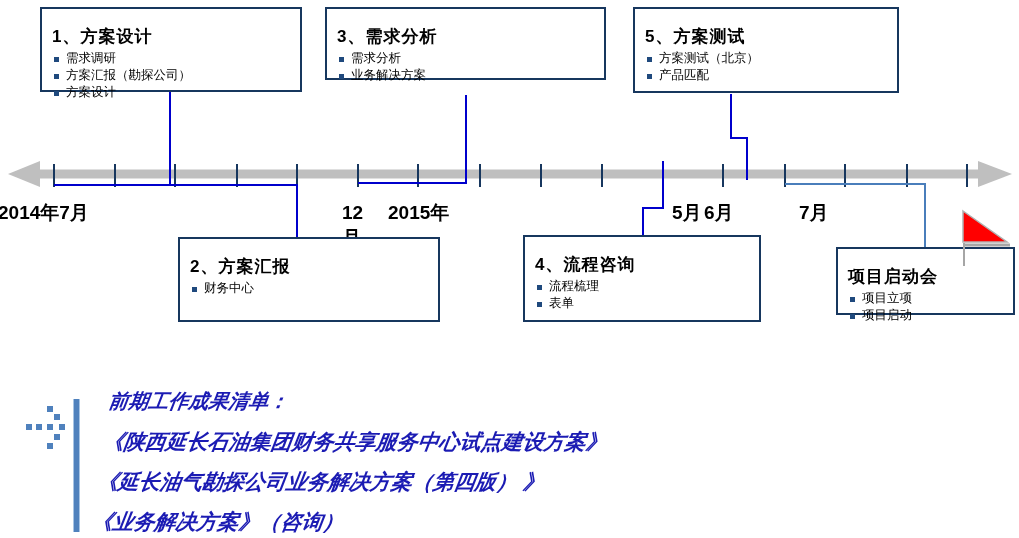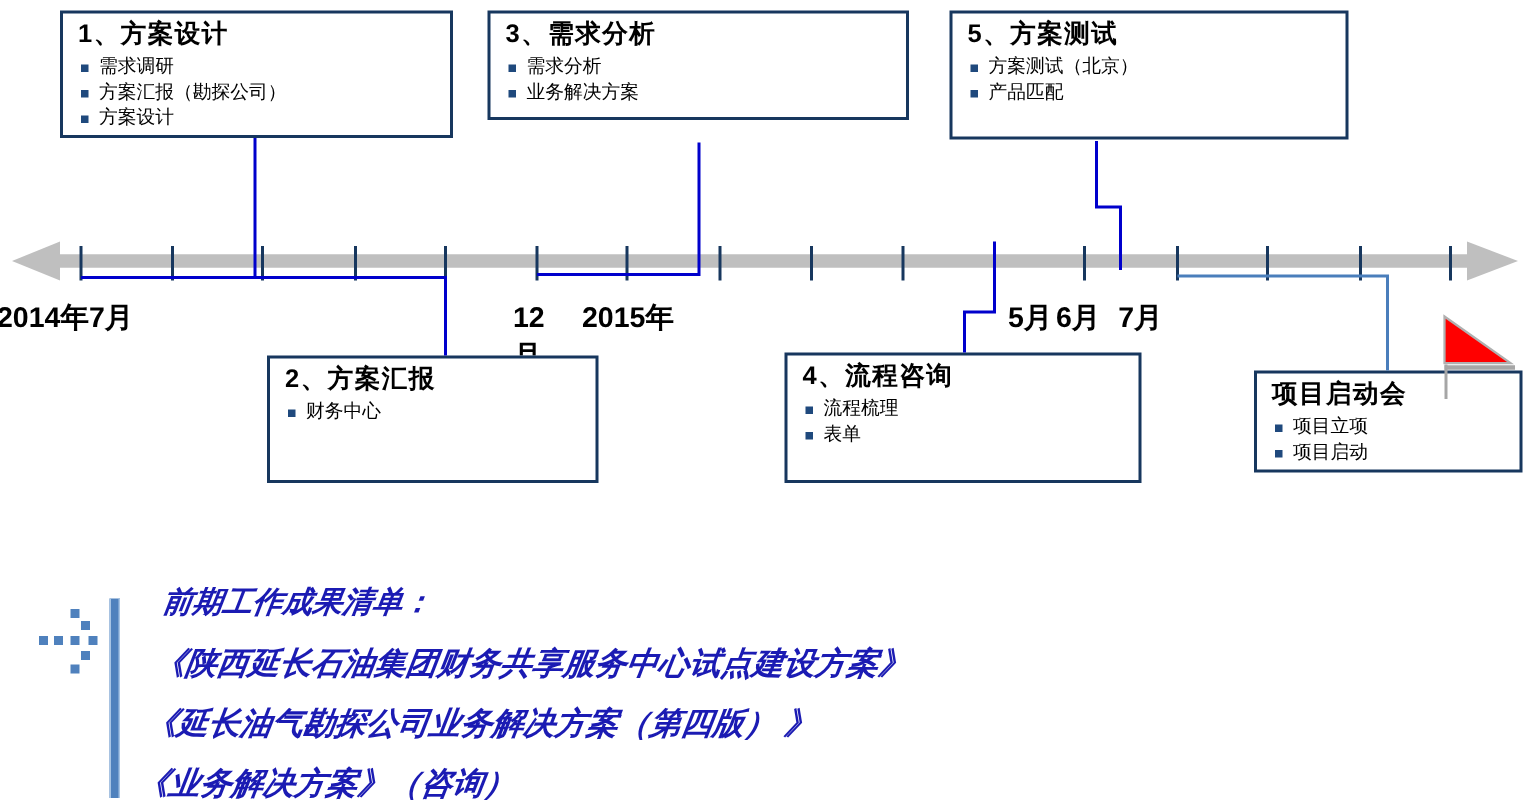--- a/index.html
+++ b/index.html
@@ -3,21 +3,21 @@
 <meta charset="utf-8">
 <style>
   html,body{margin:0;padding:0;background:#fff;}
   .stage{
     position:relative;width:1019px;height:538px;background:#fff;overflow:hidden;
     font-family:"Liberation Sans",sans-serif;
   }
   svg.overlay{position:absolute;left:0;top:0;z-index:5;pointer-events:none;}
   #boxes .mbox{
     position:absolute;background:#fff;border:2px solid #17375E;box-sizing:border-box;
-    padding:1px 10px 4px 10px;z-index:2;
+    padding:15px 10px 4px 10px;z-index:2;
   }
   .mbox .mtitle{
     font-size:17px;font-weight:bold;color:#000;letter-spacing:1px;margin:1px 0 3px 0;white-space:nowrap;
   }
   .mbox .mitem{
     display:flex;align-items:flex-start;font-size:12.5px;color:#000;line-height:17px;white-space:nowrap;font-family:Liberation Mono, monospace;
   }
   .mbox .sq{
     flex:0 0 auto;width:5px;height:5px;background:#1F497D;margin:6px 7px 0 2px;
   }
@@ -75,21 +75,21 @@
         <div class="mtitle">5、方案测试</div>
         <div class="mitem">
           <span class="sq"></span>
           <span>方案测试（北京）</span>
         </div>
         <div class="mitem">
           <span class="sq"></span>
           <span>产品匹配</span>
         </div>
       </div>
-      <div class="mbox" style="left: 178px; top: 237px; width: 221px; height: 85px;">
+      <div class="mbox" style="left: 178px; top: 237px; width: 262px; height: 85px;">
         <div class="mtitle">2、方案汇报</div>
         <div class="mitem">
           <span class="sq"></span>
           <span>财务中心</span>
         </div>
       </div>
       <div class="mbox" style="left: 523px; top: 235px; width: 238px; height: 87px;">
         <div class="mtitle">4、流程咨询</div>
         <div class="mitem">
           <span class="sq"></span>
@@ -112,21 +112,21 @@
         </div>
       </div>
     </div>
 
   <div id="axis-labels">
       <div class="alabel" style="left: -2px; top: 200px; width: 110px;">2014年7月</div>
       <div class="alabel" style="left: 342px; top: 200px; width: 28px;">12月</div>
       <div class="alabel" style="left: 388px; top: 200px; width: 80px;">2015年</div>
       <div class="alabel" style="left: 672px; top: 200px; width: 44px;">5月</div>
       <div class="alabel" style="left: 704px; top: 200px; width: 44px;">6月</div>
-      <div class="alabel" style="left: 731px; top: 200px; width: 44px; text-align: right;">7月</div>
+      <div class="alabel" style="left: 799px; top: 200px; width: 44px;">7月</div>
     </div>
 
   <svg class="overlay" width="1019" height="538" viewBox="0 0 1019 538">
 
     <line x1="38" y1="174" x2="980" y2="174" stroke="#BFBFBF" stroke-width="9"></line>
     <polygon points="8,174 40,161 40,187" fill="#BFBFBF"></polygon>
     <polygon points="1012,174 978,161 978,187" fill="#BFBFBF"></polygon>
 
     <g id="ticks">
         <line x1="54" x2="54" y1="164" y2="187" stroke="#17375E" stroke-width="2"></line>

